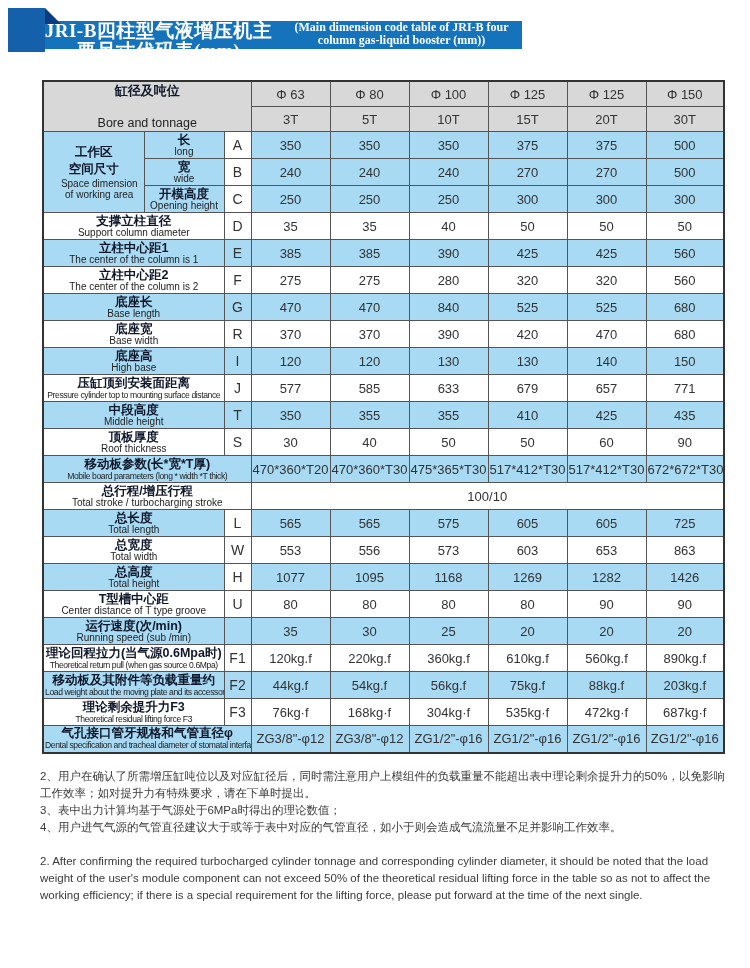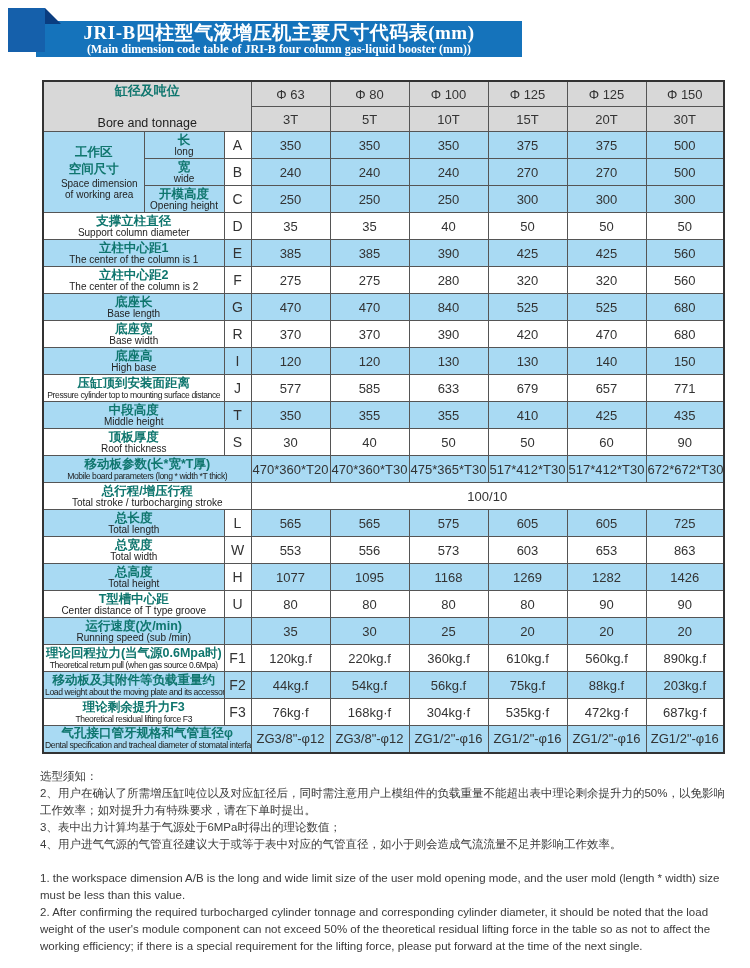--- a/index.html
+++ b/index.html
@@ -12,23 +12,23 @@
   .banner-wrap{position:relative;height:80px;}
   .banner-square{
     position:absolute;left:8px;top:8px;width:37px;height:44px;
     background:#1560ab;z-index:3;
   }
   .banner-fold{
     position:absolute;left:45px;top:8px;width:16px;height:16px;
     background:#0a3d80;clip-path:polygon(0 0,100% 100%,0 100%);z-index:2;
   }
   .banner{
-    position:absolute;left:36px;top:21px;width:486px;height:36px;
+    position:absolute;left:36px;top:21px;width:486px;height:28px;
     background:#1573bb;z-index:1;text-align:center;
-    display:flex;flex-direction:column;justify-content:center;
+    display:flex;justify-content:center;
   }
   .banner .t-zh{
     font-family:"Liberation Serif","DejaVu Serif",serif;
     font-weight:bold;color:#fff;font-size:19px;line-height:20px;letter-spacing:0.5px;
   }
   .banner .t-en{
     font-family:"Liberation Serif","DejaVu Serif",serif;
     font-weight:bold;color:#fff;font-size:12px;line-height:13px;
   }
   
@@ -41,21 +41,21 @@
     border:1px solid #555;padding:0 1px;text-align:center;overflow:hidden;
   }
   tr.hd th{height:24px;background:#d8d8d8;font-weight:normal;font-size:13px;color:#333;}
   th.corner{background:#d8d8d8;}
   tbody tr{height:27px;}
   tr.blue td{background:#a9daf3;}
   tr.white td{background:#ffffff;}
   td.cw{background:#ffffff !important;}
   td.val{font-size:13px;color:#333;}
   td.code{font-size:14px;color:#333;}
-  .zh{font-size:12.5px;font-weight:bold;color:#0f766e;line-height:13px;white-space:nowrap;}
+  .zh{font-size:12.5px;font-weight:bold;color:#0f172a;line-height:13px;white-space:nowrap;}
   .en{font-size:10px;color:#222;line-height:10px;white-space:nowrap;}
   .en.tiny{font-size:8.6px;letter-spacing:-0.4px;}
   .corner .zh{font-size:13px;line-height:16px;}
   .corner .en{font-size:12.5px;line-height:15px;margin-top:17px;}
   td.grp .zh{line-height:17px;}
   td.grp .en{line-height:11px;padding-left:11px;}
   
   .notes{margin:14px 20px 0 40px;font-size:11.5px;color:#3a3a3a;line-height:17px;}
   .notes .note-title{margin-bottom:0;}
   .notes-en{margin-top:17px;}
@@ -402,22 +402,20 @@
         <td class="val">ZG1/2"-φ16</td>
         <td class="val">ZG1/2"-φ16</td>
         <td class="val">ZG1/2"-φ16</td>
         <td class="val">ZG1/2"-φ16</td>
       </tr>
     </tbody>
 </table>
 
 <div class="notes">
   <div class="notes-zh">
-    <div class="note-title">选型须知：</div>
       <div class="note-line">2、用户在确认了所需增压缸吨位以及对应缸径后，同时需注意用户上模组件的负载重量不能超出表中理论剩余提升力的50%，以免影响工作效率；如对提升力有特殊要求，请在下单时提出。</div>
       <div class="note-line">3、表中出力计算均基于气源处于6MPa时得出的理论数值；</div>
       <div class="note-line">4、用户进气气源的气管直径建议大于或等于表中对应的气管直径，如小于则会造成气流流量不足并影响工作效率。</div>
     </div>
   <div class="notes-en">
-  <div class="note-line">1. the workspace dimension A/B is the long and wide limit size of the user mold opening mode, and the user mold (length * width) size must be less than this value.</div>
       <div class="note-line">2. After confirming the required turbocharged cylinder tonnage and corresponding cylinder diameter, it should be noted that the load weight of the user's module component can not exceed 50% of the theoretical residual lifting force in the table so as not to affect the working efficiency; if there is a special requirement for the lifting force, please put forward at the time of the next single.</div>
     </div>
 </div>
 
 </body></html>

